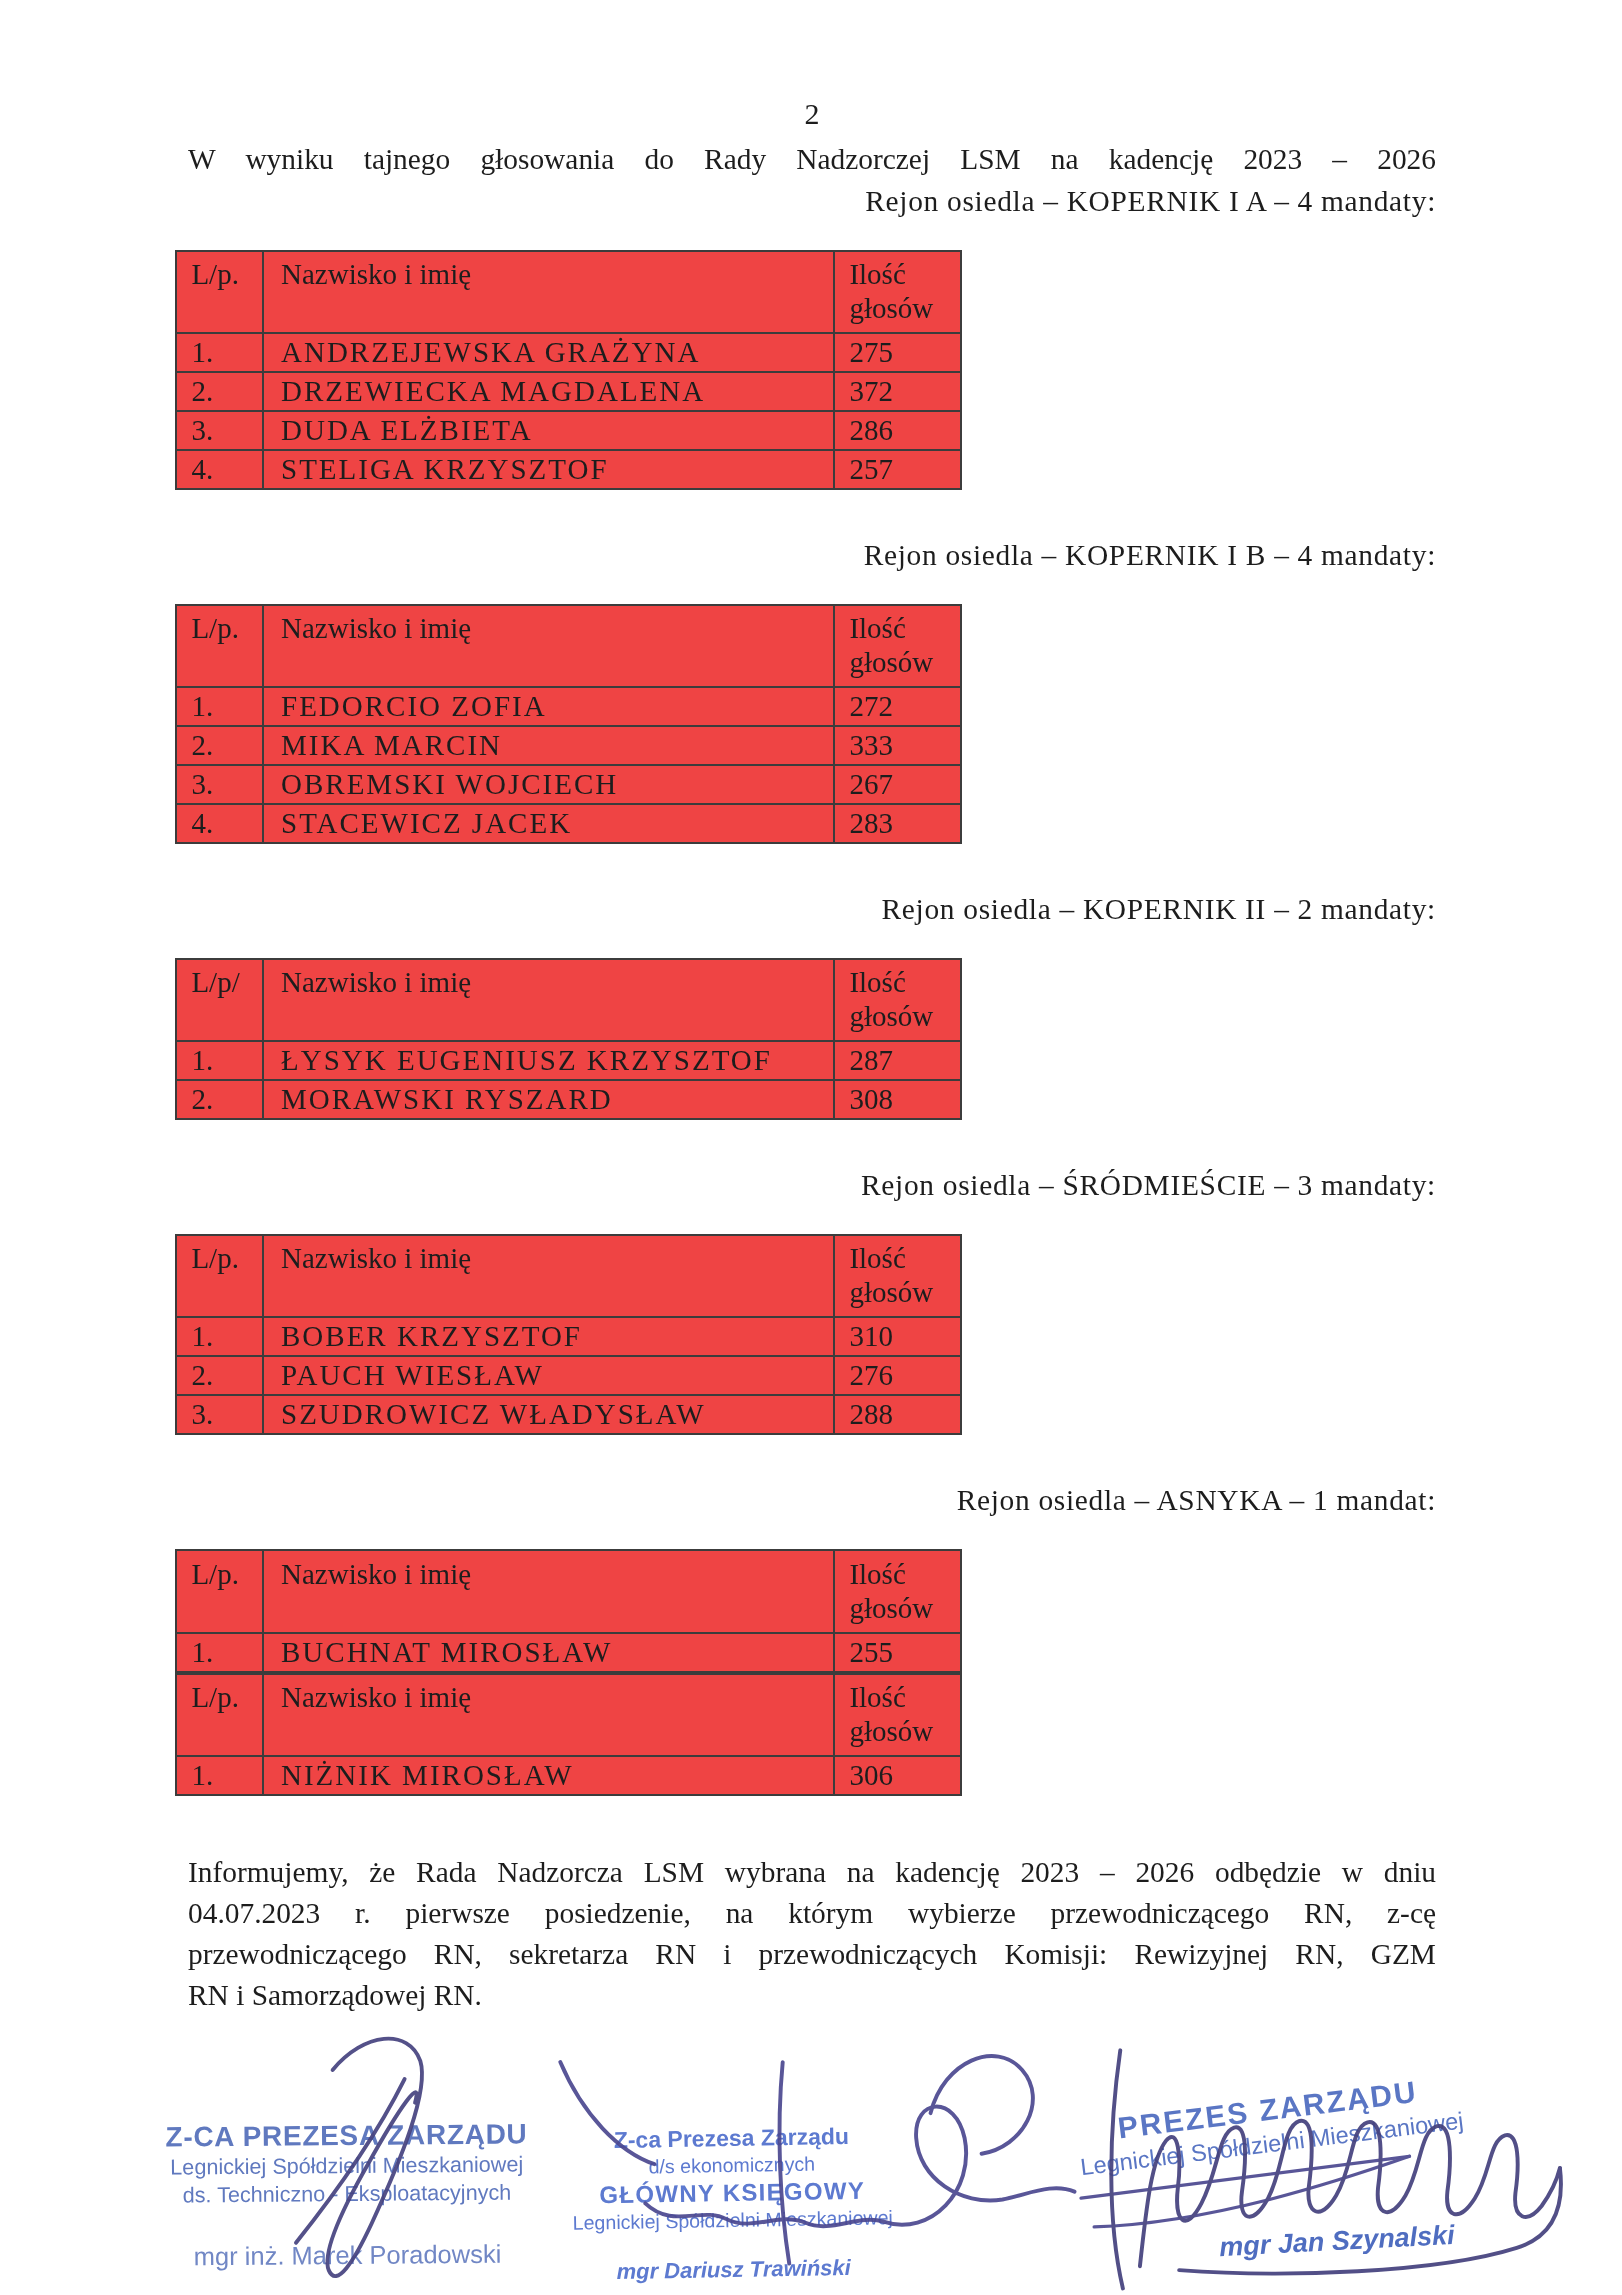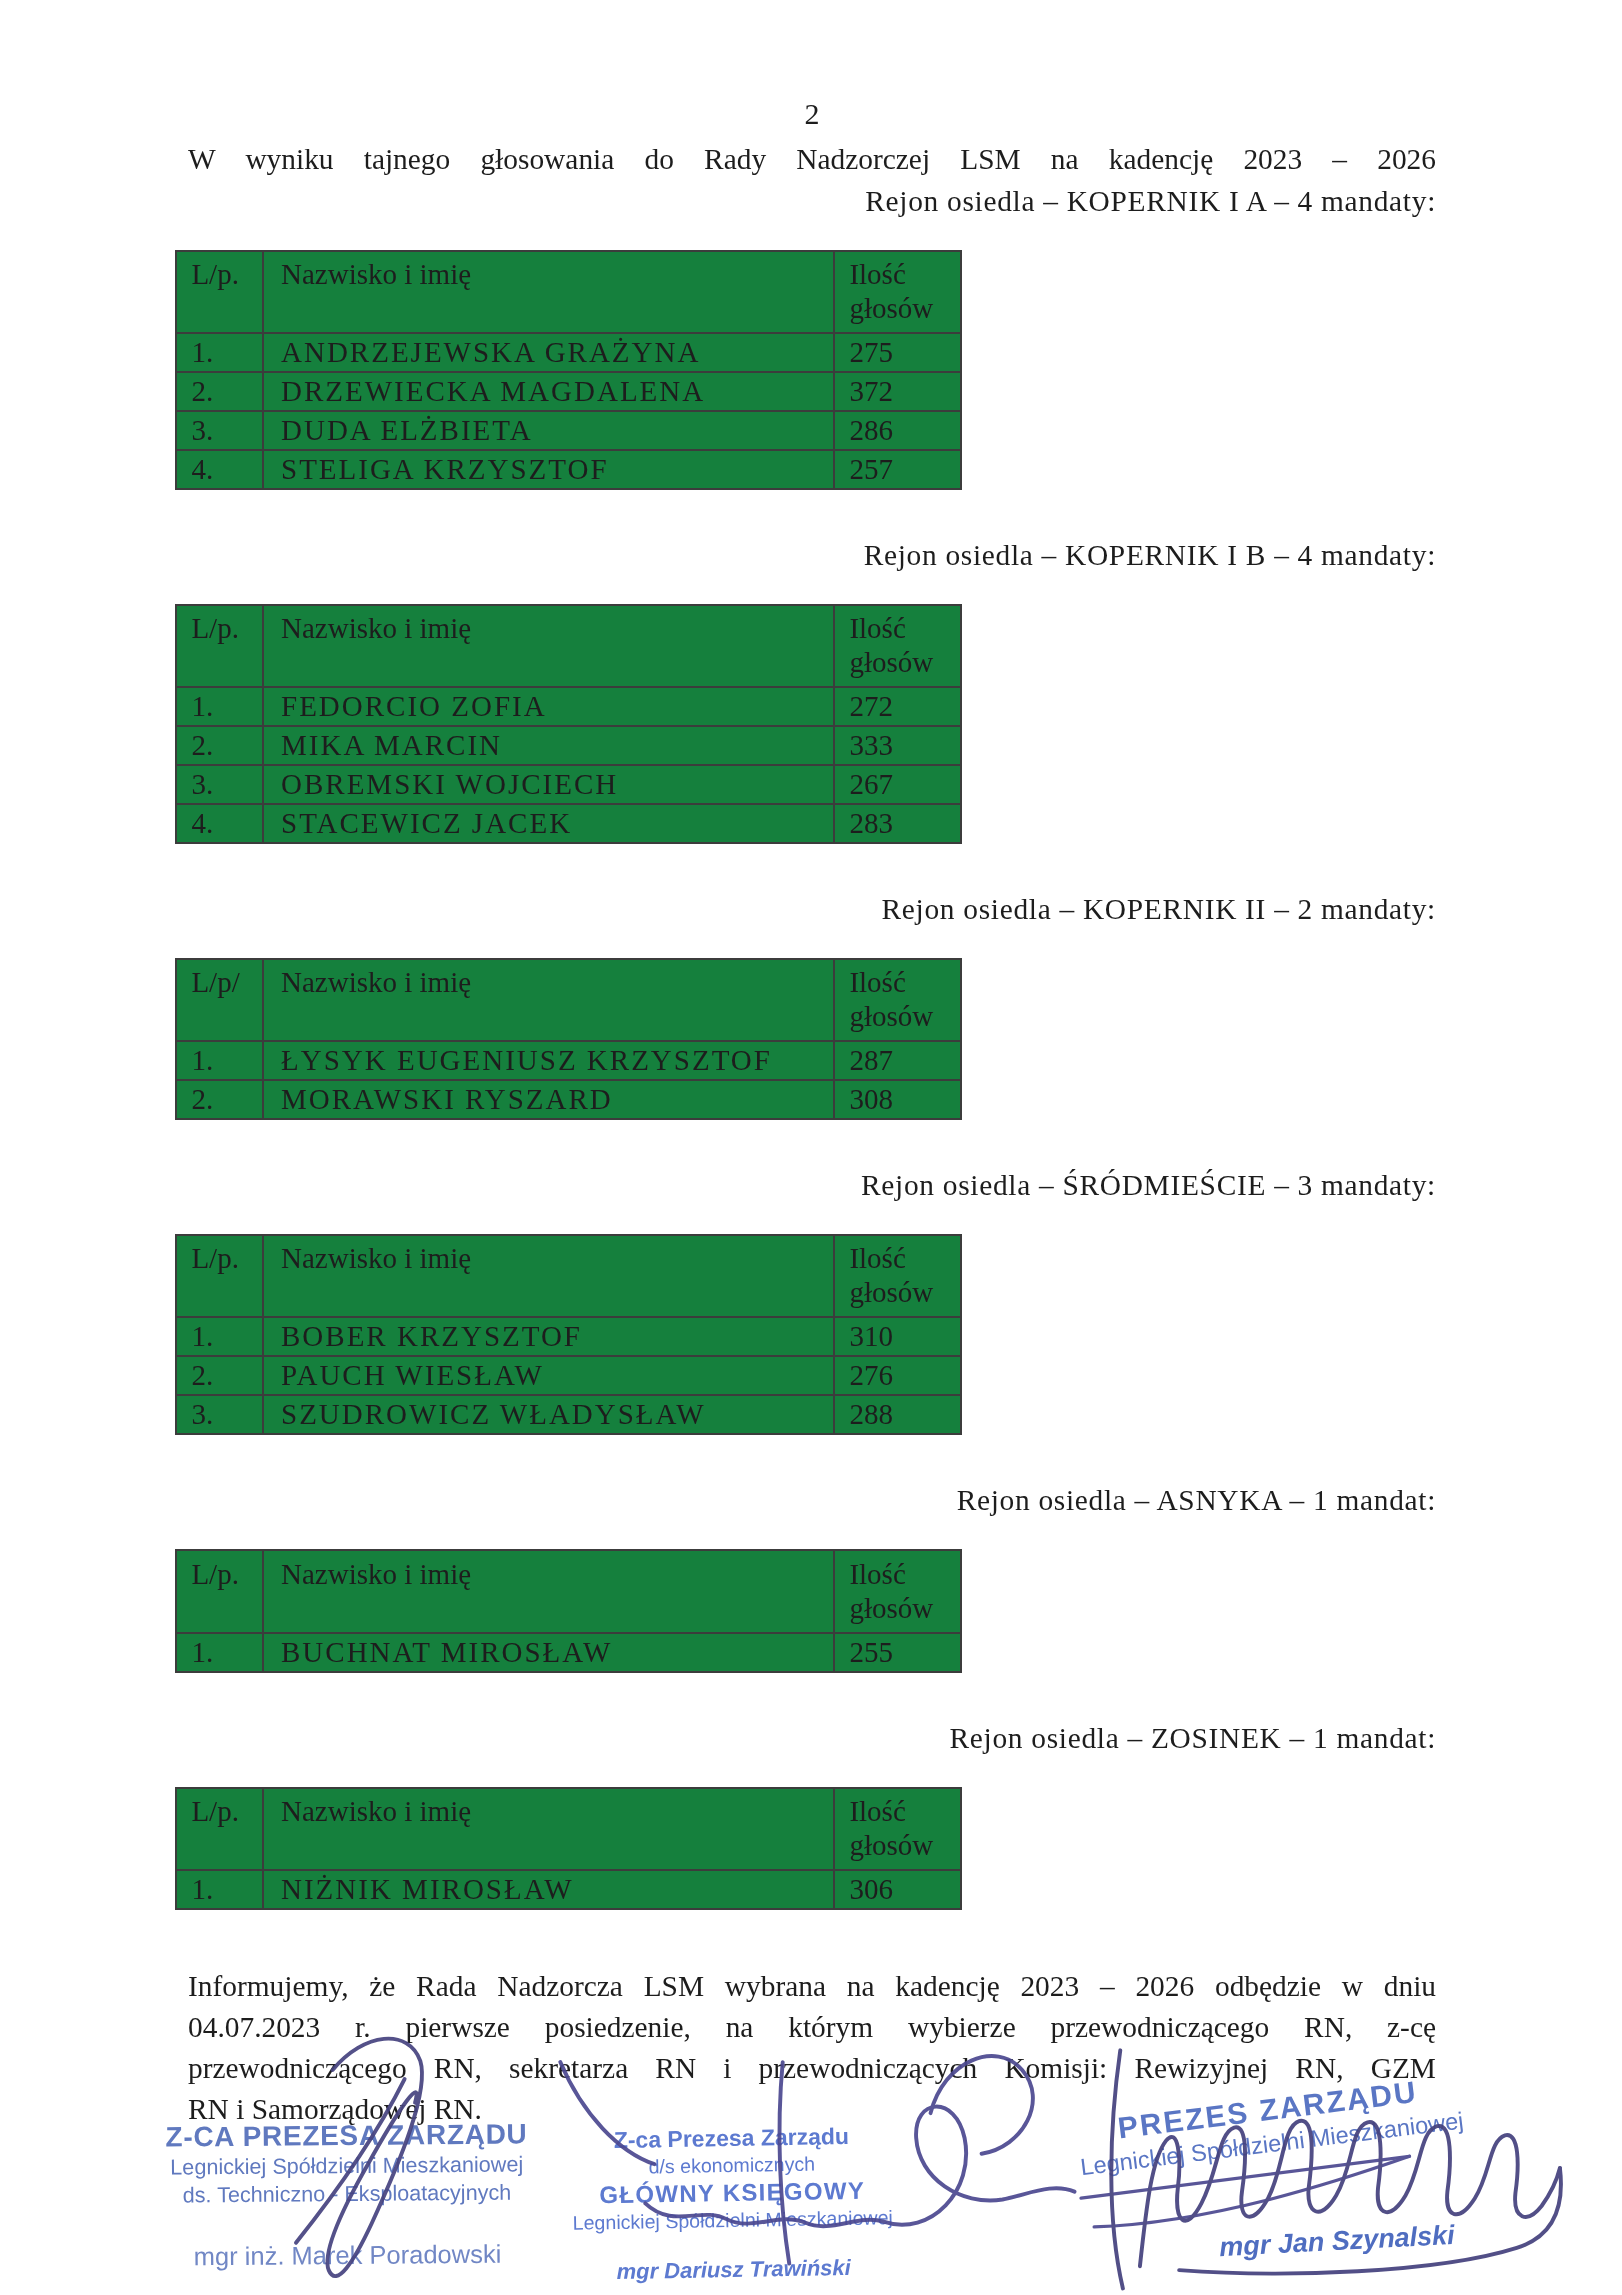--- a/index.html
+++ b/index.html
@@ -9,21 +9,21 @@
     overflow:hidden;
   }
   .content{position:absolute;left:188px;top:97px;width:1248px;}
   .pageno{text-align:center;font-size:30px;height:42px;}
   .jline{text-align:justify;text-align-last:justify;}
   .para{font-size:29.4px;line-height:41px;}
   .section-title{font-size:29.4px;line-height:37px;letter-spacing:0.7px;margin-top:47px;margin-bottom:30px;text-align:right;}
   .first-title{margin-top:2.6px;}
   table.votes{
     border-collapse:collapse;table-layout:fixed;width:785px;margin-left:-13px;
-    background:#15803d;
+    background:#ef4444;
     padding-left:19px;
   }
   table.votes col.c1{width:87px;}
   table.votes col.c2{width:571px;}
   table.votes col.c3{width:127px;}
   table.votes th, table.votes td{
     border:2px solid #3c3c3c;font-weight:normal;text-align:left;
     overflow:hidden;
   }
   table.votes th{
@@ -219,21 +219,20 @@
       </thead>
       <tbody>
         <tr>
           <td>1.</td>
           <td class="name">BUCHNAT MIROSŁAW</td>
           <td>255</td>
         </tr>
       </tbody>
     </table>
 
-    <div class="section-title">Rejon osiedla – ZOSINEK – 1 mandat:</div>
     <table class="votes">
       <colgroup>
           <col class="c1">
           <col class="c2">
           <col class="c3">
         </colgroup>
       <thead>
         <tr>
           <th>L/p.</th>
           <th class="name-h">Nazwisko i imię</th>

